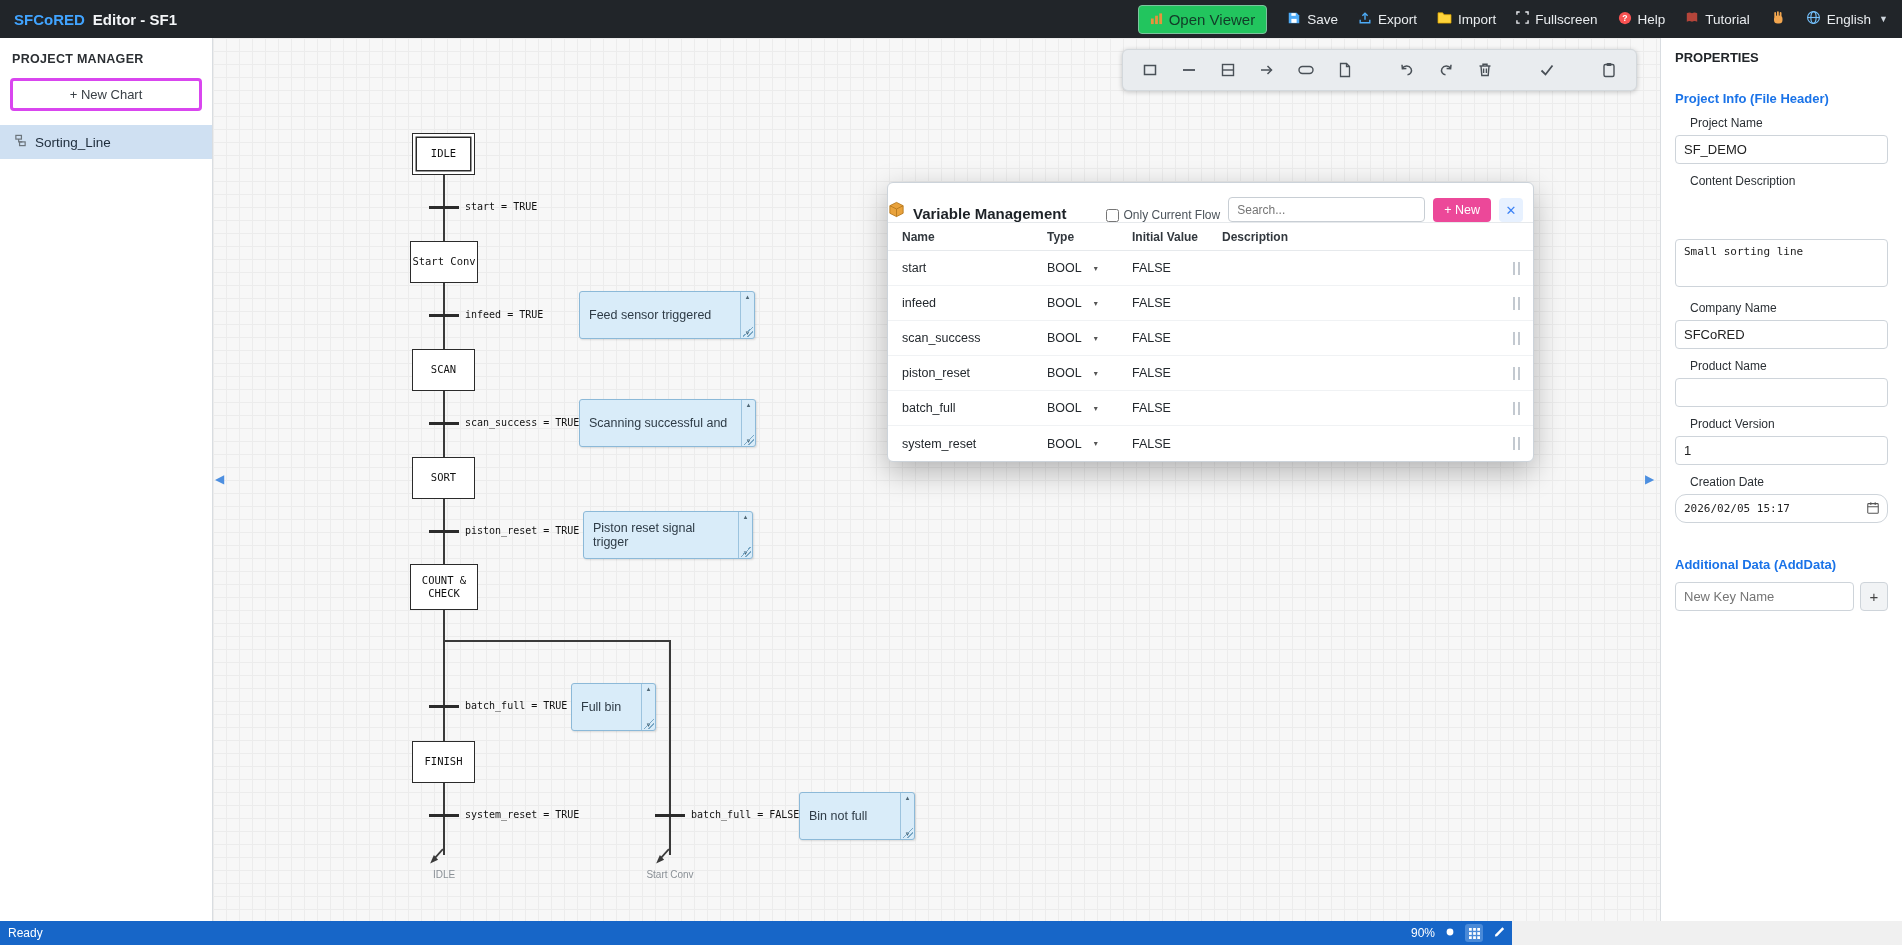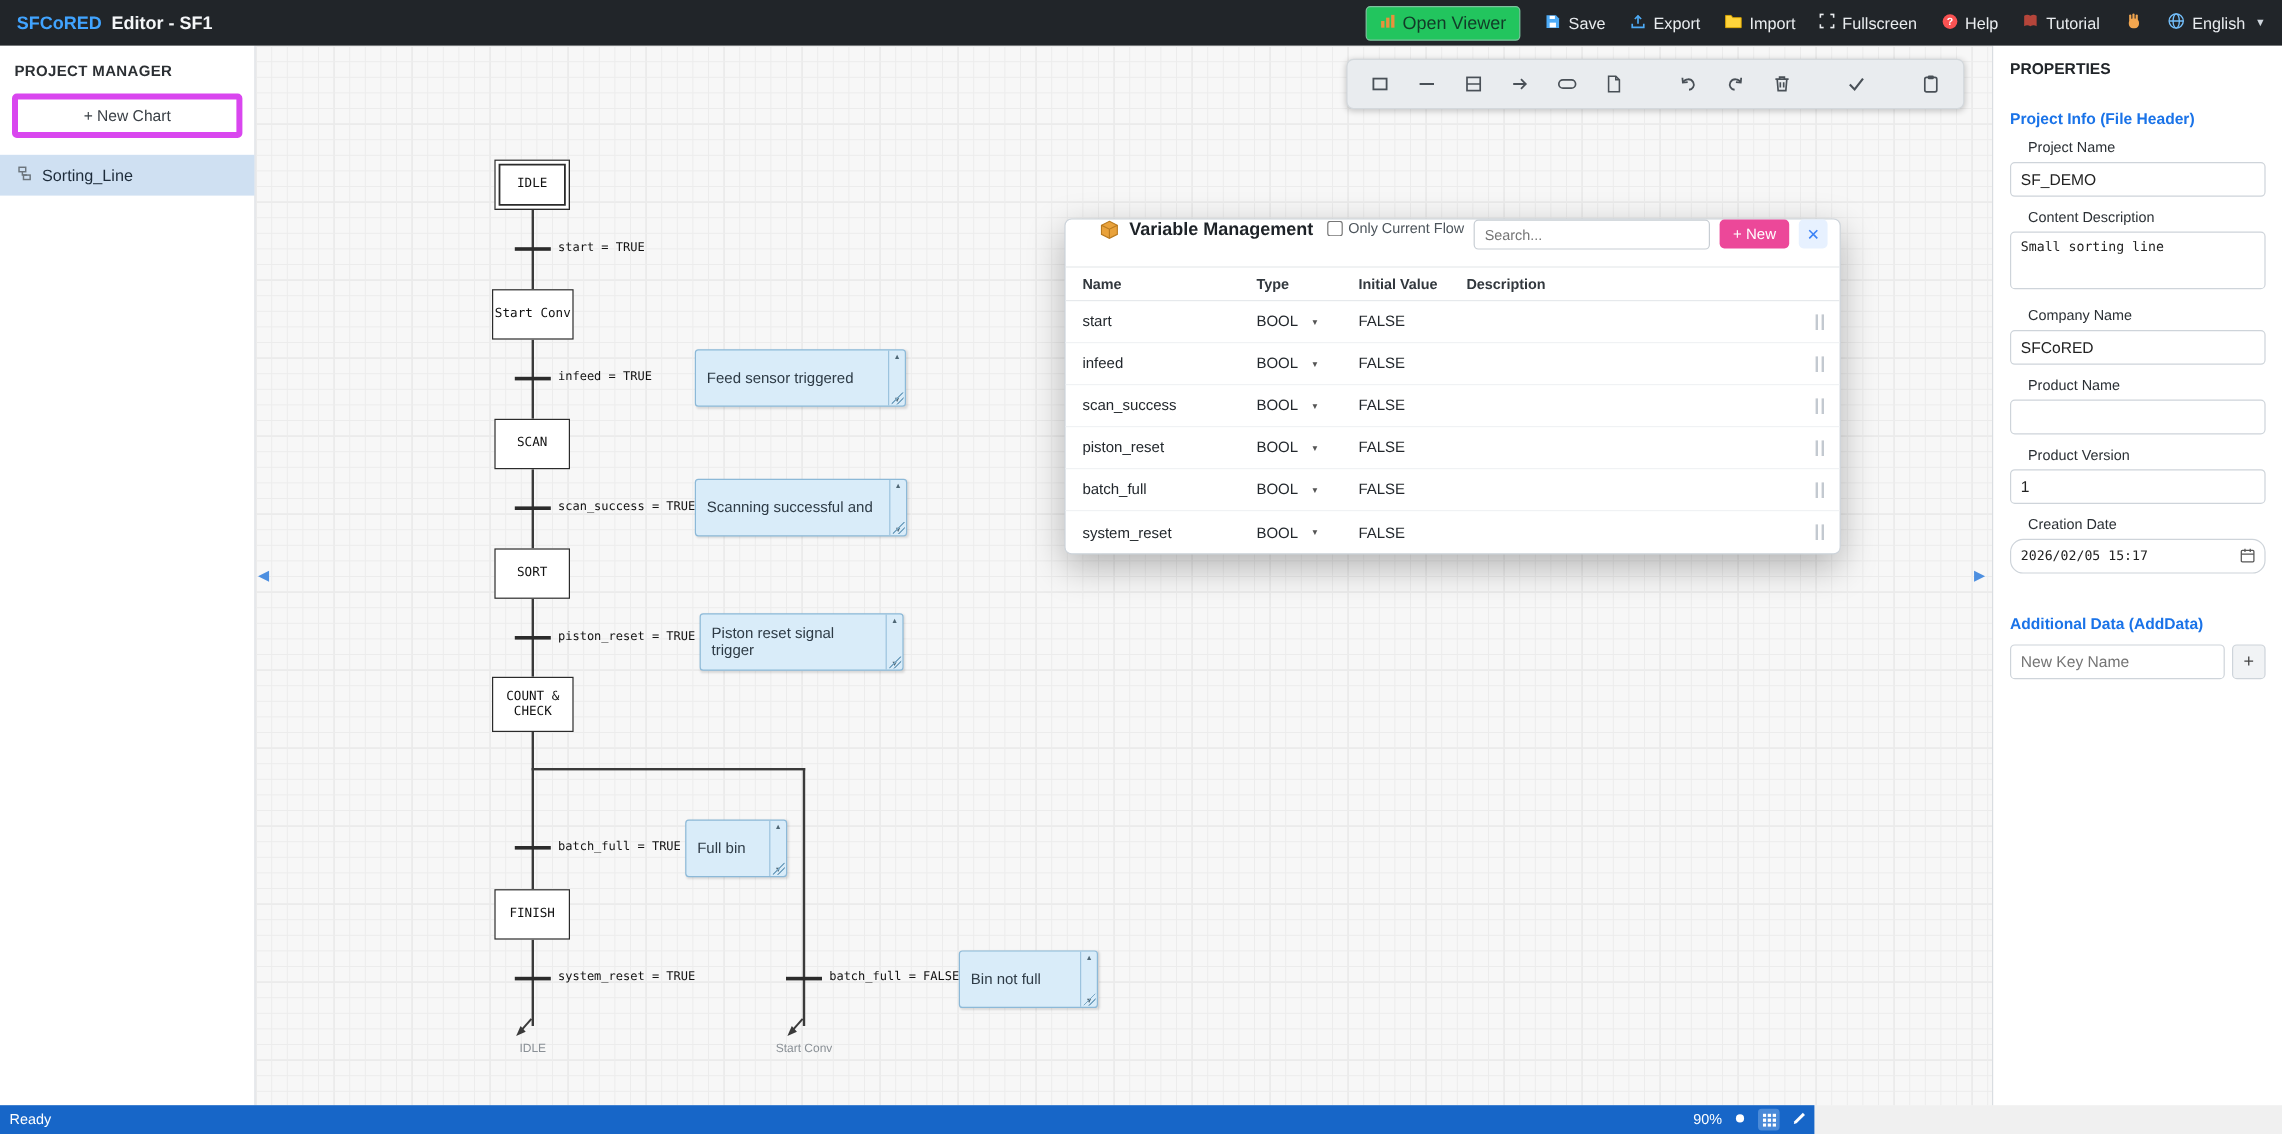--- a/index.html
+++ b/index.html
@@ -11,21 +11,21 @@
   .brand { color:#41a4ff; }
   .brand-title { color:#f4f6f8; }
   .tb-right { display:flex; align-items:center; gap:20px; color:#e9ecef; font-size:13.5px; }
   .tb-item { display:flex; align-items:center; gap:6px; cursor:pointer; }
   .btn-viewer { display:flex; align-items:center; gap:6px; background:#22c55e; border:1px solid #7cc49e; color:#10372 4; color:#123b28; border-radius:4px; padding:5px 11px; font-size:15px; cursor:pointer; }
   .caret { font-size:9px; margin-left:2px; color:#cfd6dd; }
 
   
   #sidebar { position:absolute; left:0; top:38px; width:213px; height:883px; background:#ffffff; border-right:1px solid #d9dde1; z-index:10; }
   .sb-title { font-size:12.5px; font-weight:bold; color:#2b2f33; letter-spacing:.3px; padding:14px 12px 12px; }
-  .new-chart { display:block; width:calc(100% - 20px); margin:0 10px 14px; padding:6px 8px; text-align:center; font-size:13px; color:#3a4046; background:#fff; border:5px solid #d946ef; border-radius:4px; cursor:pointer; }
+  .new-chart { display:block; width:calc(100% - 20px); margin:0 10px 14px; padding:6px 8px; text-align:center; font-size:13px; color:#3a4046; background:#fff; border:3px solid #d946ef; border-radius:4px; cursor:pointer; }
   .chart-item { display:flex; align-items:center; gap:8px; background:#cfe0f2; padding:9px 14px; font-size:13.5px; color:#1d2b3a; cursor:pointer; }
 
   
   #canvas { position:absolute; left:213px; top:38px; width:1447px; height:883px; overflow:hidden;
     background-color:#f7f7f7;
     background-image:
       linear-gradient(#ececec 1px,transparent 1px),
       linear-gradient(90deg,#ececec 1px,transparent 1px),
       linear-gradient(#e0e0e0 1px,transparent 1px),
       linear-gradient(90deg,#e0e0e0 1px,transparent 1px);
@@ -48,42 +48,42 @@
 
   .edge-toggle { position:absolute; color:#4d8fe0; font-size:12px; cursor:pointer; z-index:20; }
 
   
   #fl-toolbar { position:absolute; left:909px; top:11px; height:42px; display:flex; align-items:center; gap:17px; padding:0 16px; background:#e9ecef; border:1px solid #d3d8dc; border-radius:6px; box-shadow:0 1px 5px rgba(0,0,0,.22); z-index:30; }
   .tb-ic { width:22px; height:22px; display:flex; align-items:center; justify-content:center; cursor:pointer; color:#495057; font-size:16px; }
   .tb-gap { width:6px; }
 
   
   #vdialog { position:absolute; left:674px; top:144px; width:647px; background:#fff; border:1px solid #ccd3da; border-radius:6px; box-shadow:0 10px 30px rgba(0,0,0,.28); z-index:40; }
-  .vd-head { display:flex; align-items:flex-start; height:40px; padding:0 10px 0 28px; border-bottom:1px solid #e6e9ec; gap:8px; }
+  .vd-head { display:flex; align-items:flex-end; height:40px; padding:0 10px 0 0; border-bottom:1px solid #e6e9ec; gap:8px; }
   .vd-title { font-size:15px; font-weight:bold; color:#1d2227; margin-right:auto; }
   .vd-chk { display:flex; align-items:center; gap:5px; font-size:12px; color:#4c545b; white-space:nowrap; }
   .vd-chk input { width:13px; height:13px; cursor:pointer; }
   .vd-search { width:197px; height:25px; border:1px solid #c8ced4; border-radius:4px; padding:2px 8px; font-size:12px; color:#333; }
   .vd-new { background:#ec4899; color:#fff; border:none; border-radius:4px; padding:5px 11px; font-size:12.5px; cursor:pointer; }
   .vd-close { width:24px; height:24px; background:#e7f1ff; color:#3b82f6; border:none; border-radius:4px; font-size:13px; cursor:pointer; line-height:1; }
   .vd-cols, .vrow { display:grid; grid-template-columns:145px 85px 90px 1fr 34px; align-items:center; padding-left:14px; }
   .vd-cols { height:28px; font-size:12px; font-weight:bold; color:#32383e; border-bottom:1px solid #e6e9ec; }
   .vrow { height:35px; border-bottom:1px solid #f0f2f4; font-size:12.5px; color:#23282d; }
   .vrow:last-child { border-bottom:none; }
   .c-type { display:flex; align-items:center; gap:12px; cursor:pointer; }
   .c-type .car { font-size:8px; color:#555; font-style:normal; }
   .c-handle { justify-self:center; width:7px; height:13px; border-left:2px solid #c3c9d0; border-right:2px solid #c3c9d0; cursor:grab; }
 
   
   #rightpanel { position:absolute; left:1660px; top:38px; width:242px; height:883px; background:#fff; border-left:1px solid #d9dde1; padding:12px 14px; overflow:hidden; z-index:10; }
   .rp-title { font-size:13px; font-weight:bold; color:#212529; margin-bottom:26px; }
   .rp-heading { font-size:13px; font-weight:bold; color:#1a73e8; margin:14px 0 10px; }
   .flabel { font-size:12px; color:#2b3035; margin:10px 15px 5px; }
   .finput { width:100%; height:29px; border:1px solid #ced4da; border-radius:4px; padding:4px 8px; font-size:13px; color:#222; background:#fff; }
-  textarea.finput { height:48px; resize:none; font-family:"DejaVu Sans Mono",monospace; font-size:11px; line-height:1.4; }
+  textarea.finput { height:48px; resize:none; font-family:"DejaVu Sans Mono",monospace; font-size:11px; line-height:1.4;margin-top:46px; }
   .date-wrap { position:relative; }
   .date-wrap .finput { font-family:"DejaVu Sans Mono",monospace; font-size:11px; padding-right:26px;border-radius:11px; }
   .date-ic { position:absolute; right:8px; top:7px; cursor:pointer; }
   .addkey-row { display:flex; gap:6px; margin-top:6px; }
   .addkey-row .finput { flex:1; }
   .add-btn { width:28px; height:29px; border:1px solid #ced4da; background:#f1f3f5; border-radius:4px; font-size:15px; color:#444; cursor:pointer; }
 
   
   #statusbar { position:absolute; left:0; top:921px; width:1512px; height:24px; background:#1766c8; color:#fff; display:flex; align-items:center; justify-content:space-between; padding:0 6px 0 8px; font-size:12px; z-index:50; }
   .sb-right { display:flex; align-items:center; gap:10px; }

